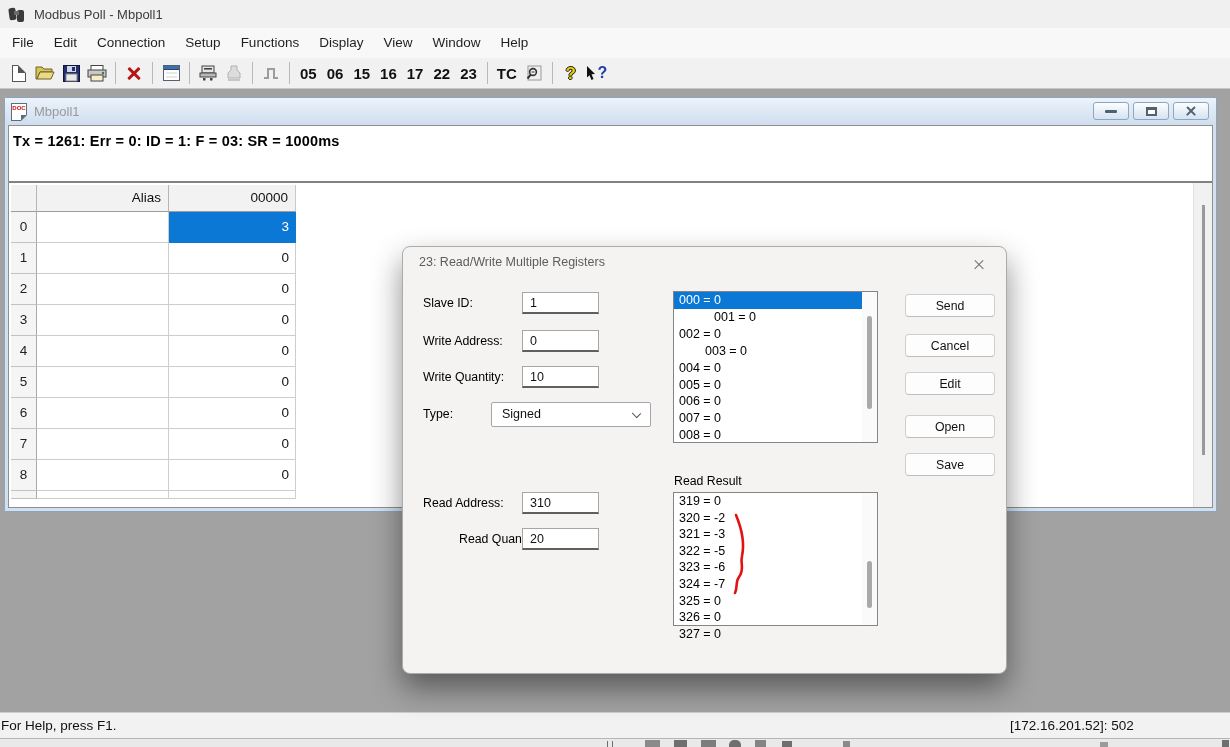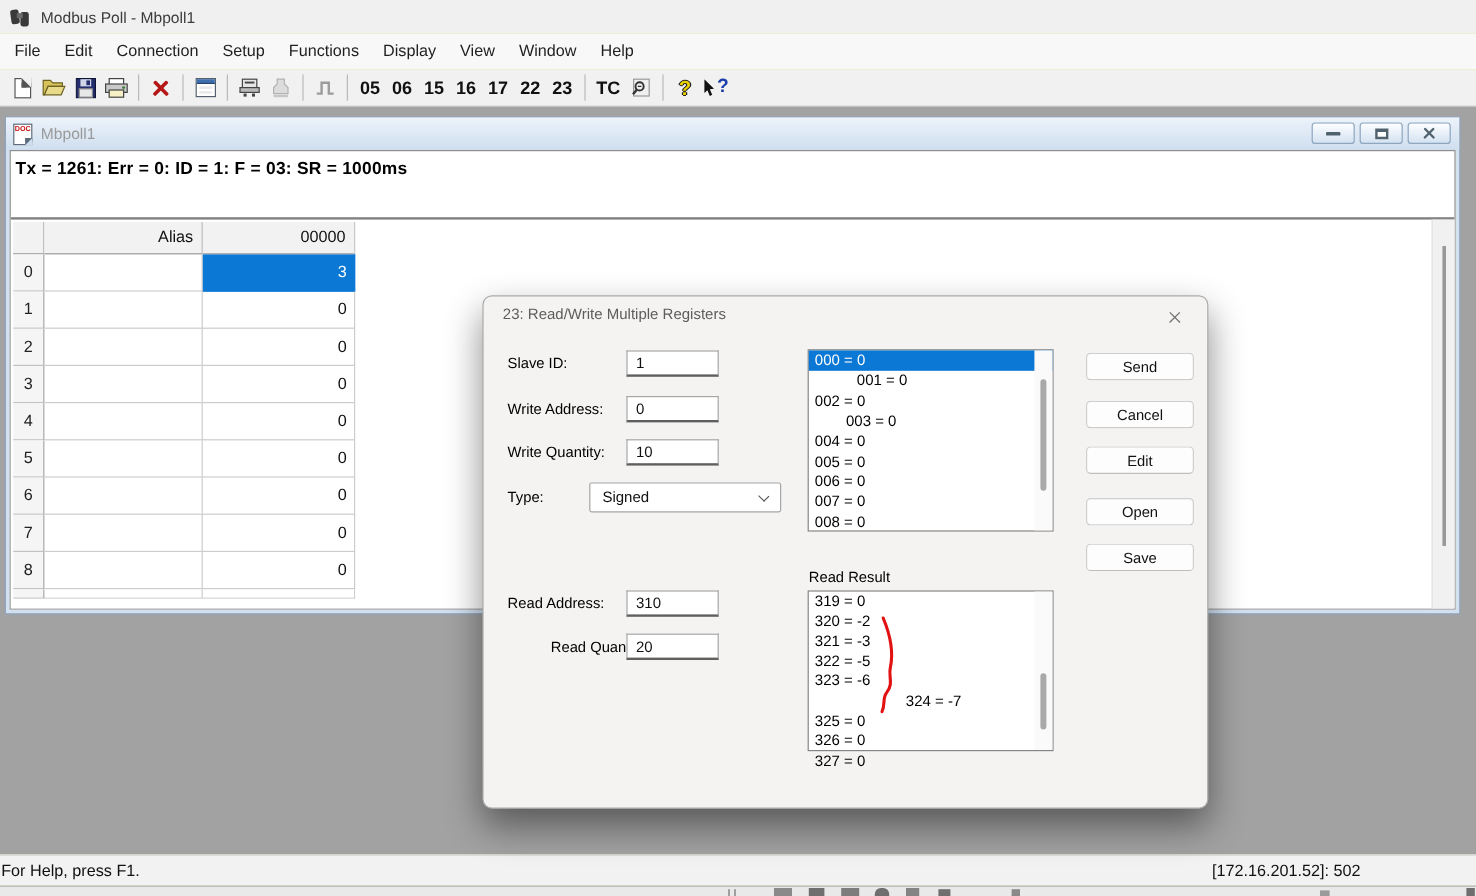--- a/index.html
+++ b/index.html
@@ -339,21 +339,21 @@
           </div>
       </div>
 
       <div class="rr-label">Read Result</div>
       <div class="listbox" style="left:270px;top:245px;height:134px;">
         <div class="li" style="line-height:16.6px;">319 = 0</div>
         <div class="li" style="line-height:16.6px;">320 = -2</div>
         <div class="li" style="line-height:16.6px;">321 = -3</div>
         <div class="li" style="line-height:16.6px;">322 = -5</div>
         <div class="li" style="line-height:16.6px;">323 = -6</div>
-        <div class="li" style="line-height:16.6px;text-align:center;">324 = -7</div>
+        <div class="li" style="line-height:16.6px;">324 = -7</div>
         <div class="li" style="line-height:16.6px;">325 = 0</div>
         <div class="li" style="line-height:16.6px;">326 = 0</div>
         <div class="li" style="line-height:16.6px;">327 = 0</div>
         <div class="lsb">
             <div class="thumb" style="top:68px;height:47px;"></div>
           </div>
         <svg class="annot" width="26" height="88" viewBox="0 0 26 88">
           <path d="M6 3 C11 15 15 30 12 44 C10 52 15 57 9 65 C5 70 8 75 5 81" fill="none" stroke="#e31212" stroke-width="2.6" stroke-linecap="round"></path>
         </svg>
       </div>

